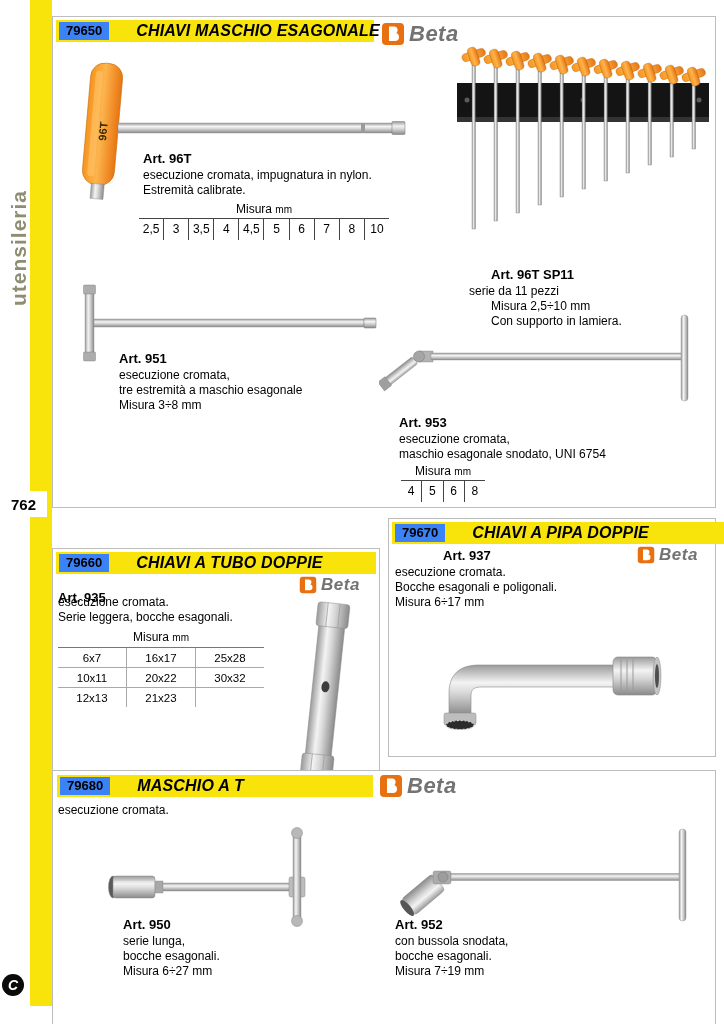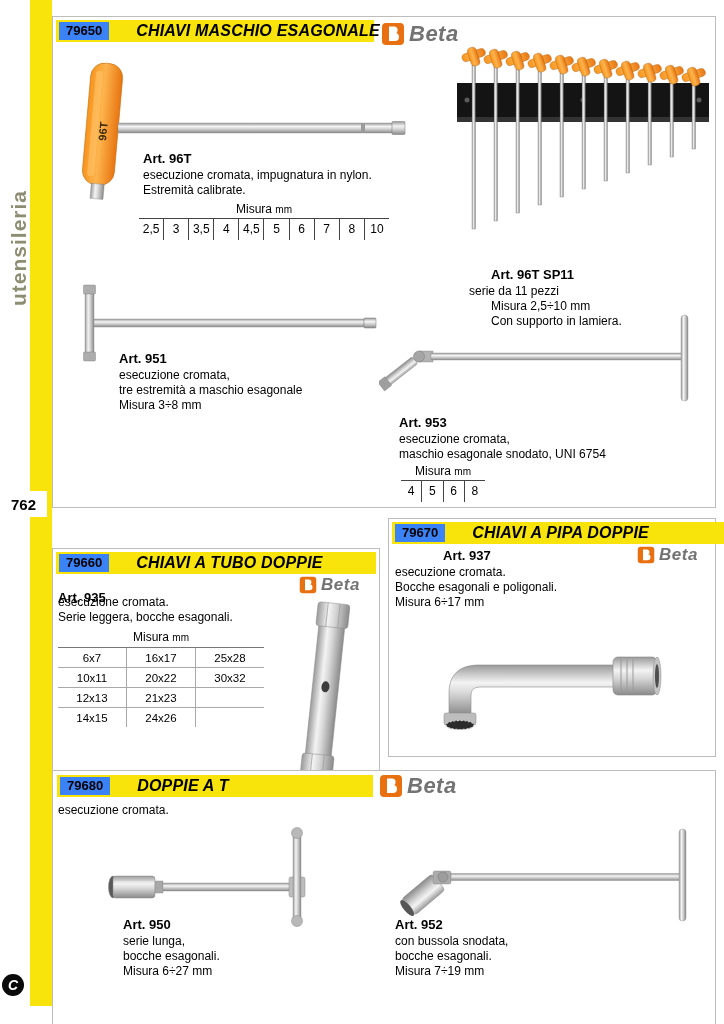--- a/index.html
+++ b/index.html
@@ -297,25 +297,20 @@
       <div class="grid-row">
         <span class="grid-cell">10x11</span>
         <span class="grid-cell">20x22</span>
         <span class="grid-cell">30x32</span>
       </div>
       <div class="grid-row">
         <span class="grid-cell">12x13</span>
         <span class="grid-cell">21x23</span>
         <span class="grid-cell"></span>
       </div>
-      <div class="grid-row">
-        <span class="grid-cell">14x15</span>
-        <span class="grid-cell">24x26</span>
-        <span class="grid-cell"></span>
-      </div>
     </div>
 
     <div class="img" style="left:243px;top:50px;">
       <svg width="62" height="185" viewBox="0 0 62 185">
         <g transform="rotate(6 31 92)">
           <rect x="16" y="24" width="26" height="136" fill="url(#metalH)" stroke="#8a8a8a" stroke-width="0.5"></rect>
           <rect x="13" y="4" width="32" height="24" rx="3" fill="url(#metalH)" stroke="#8a8a8a" stroke-width="0.5"></rect>
           <rect x="13" y="156" width="32" height="24" rx="3" fill="url(#metalH)" stroke="#8a8a8a" stroke-width="0.5"></rect>
           <line x1="23" y1="4" x2="23" y2="28" stroke="#999" stroke-width="0.7"></line>
           <line x1="35" y1="4" x2="35" y2="28" stroke="#999" stroke-width="0.7"></line>
@@ -356,21 +351,21 @@
         <line x1="216" y1="28" x2="216" y2="62" stroke="#9a9a9a" stroke-width="1"></line>
         <ellipse cx="240" cy="45" rx="4" ry="19" fill="#c4c4c4" stroke="#8a8a8a" stroke-width="0.5"></ellipse>
         <ellipse cx="240" cy="45" rx="2" ry="12" fill="#4e4e4e"></ellipse>
       </svg>
     </div>
   </div>
 
   <div class="section" id="sec4">
     <div class="hdr" style="left:4px;top:4px;width:316px;">
       <div class="code-box">79680</div>
-      <div class="hdr-title">DOPPIE A T</div>
+      <div class="hdr-title">MASCHIO A T</div>
     </div>
     <div class="beta beta-lg" style="left:326px;top:2px;">
       <svg width="24" height="24" viewBox="0 0 24 24">
         <rect x="1" y="1" width="22" height="22" rx="4" fill="#e87010"></rect>
         <path d="M8 4.5 h5 a3.6 3.6 0 0 1 0 7.2 h-5 z M8 11 h6 a4 4 0 0 1 0 8 h-6 z" fill="#fff"></path>
       </svg>
       <span class="bt">Beta</span>
     </div>
     <div class="desc" style="left:5px;top:32px;">esecuzione cromata.</div>
 

